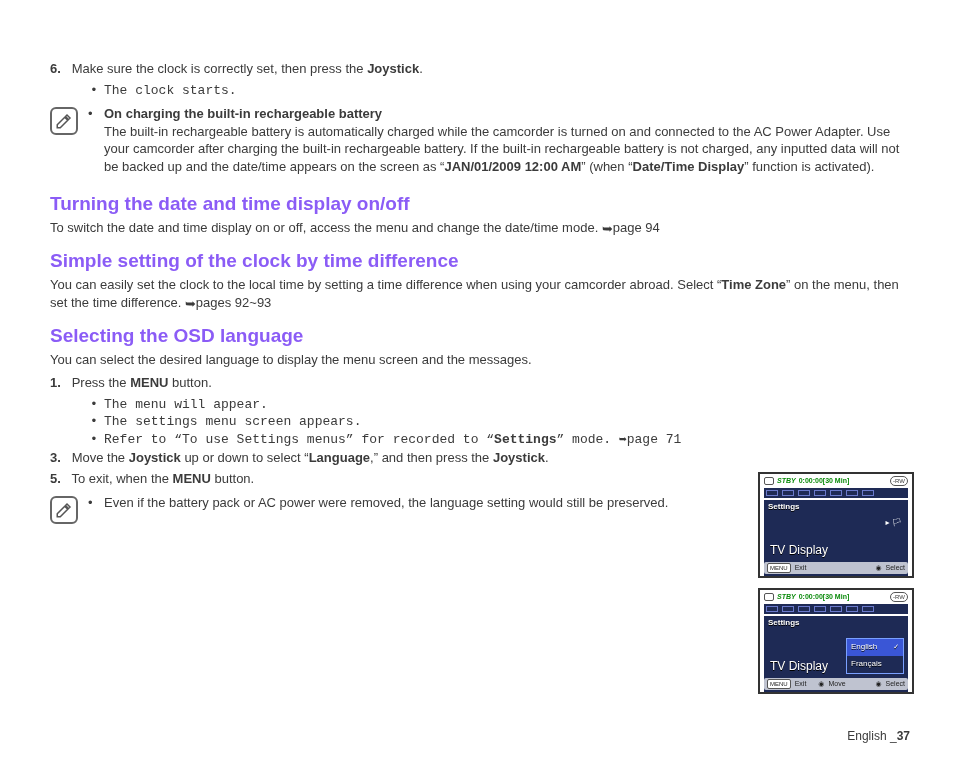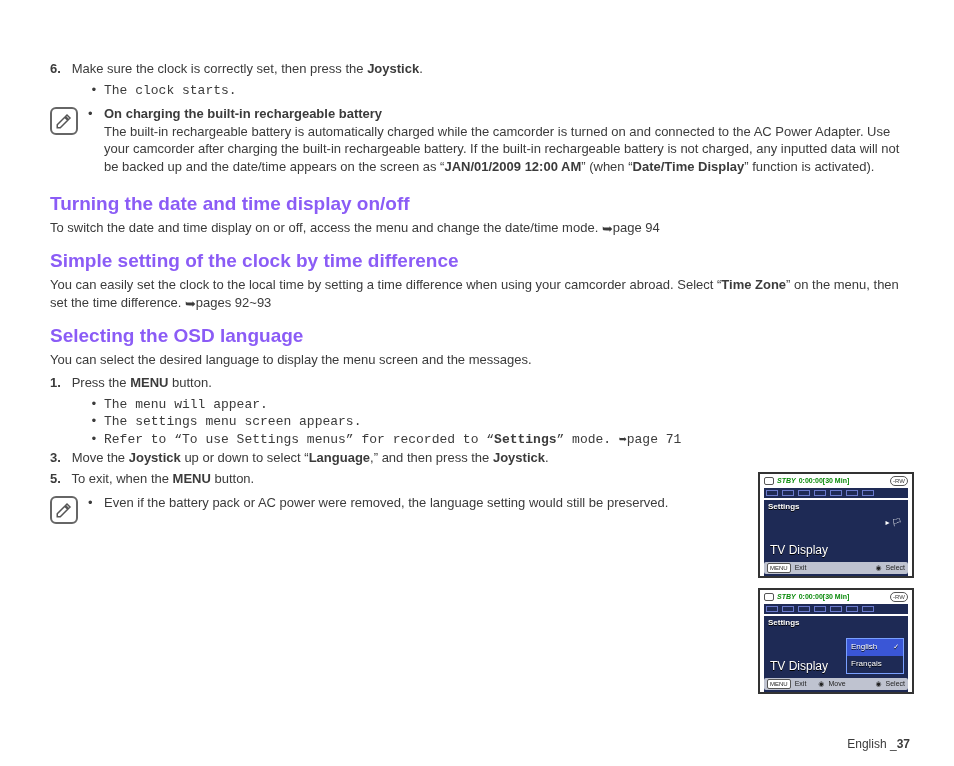--- a/index.html
+++ b/index.html
@@ -44,21 +44,21 @@
   .sc-footer { position:absolute; bottom:2px; left:4px; right:4px; height:12px; background:#bfc3d0; border-radius:2px; display:flex; align-items:center; font-size:7px; color:#222; padding:0 3px; gap:4px; }
   .sc-footer .k { border:1px solid #555; border-radius:2px; padding:0 2px; font-size:6px; background:#fff; }
   .sc-panel .side-flag { position:absolute; right:10px; top:44px; font-size:8px; color:#fff; }
 
   
   .dropdown { position:absolute; right:8px; top:48px; width:58px; background:#1e2a55; border:1px solid #7aa0ff; }
   .dropdown .opt { color:#fff; font-size:8px; padding:3px 4px; text-shadow:0 1px 0 #000; }
   .dropdown .opt.sel { background:#3a56d6; }
   .dropdown .opt.check::after { content:"✓"; float:right; font-size:7px; }
 
-  .page-footer { position:absolute; bottom:14px; right:44px; font-size:12px; }
+  .page-footer { position:absolute; bottom:22px; right:44px; font-size:12px; }
   .page-footer .pg { font-weight:bold; }
 
   .content-main { max-width: 720px; }
 </style>
 </head>
 <body>
 
 <div class="page">
 
   <div class="ol-item">

